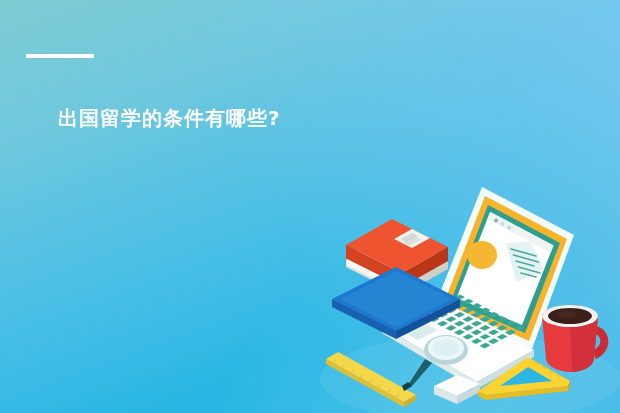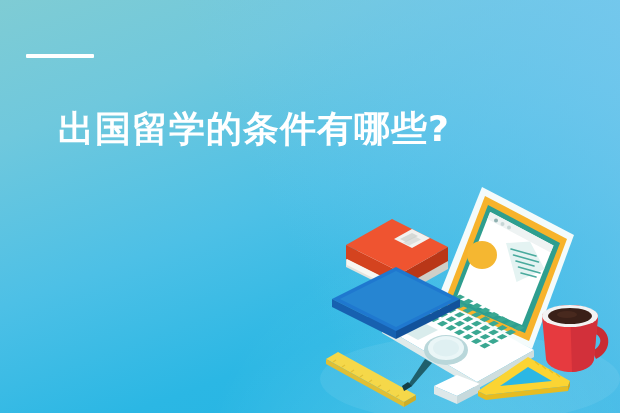--- a/index.html
+++ b/index.html
@@ -60,21 +60,21 @@
     background: #ffffff;
     border-radius: 1px;
   }
 
   #headline {
     position: absolute;
     left: 58px;
     top: 106px;
     margin: 0;
     color: #ffffff;
-    font-size: 36px;
+    font-size: 20px;
     font-weight: bold;
     letter-spacing: 1px;
     line-height: 1.25;
     white-space: nowrap;
     font-family: "DejaVu Sans", "Liberation Sans", sans-serif;
   }
 
   #illustration {
     position: absolute;
     right: 0;

